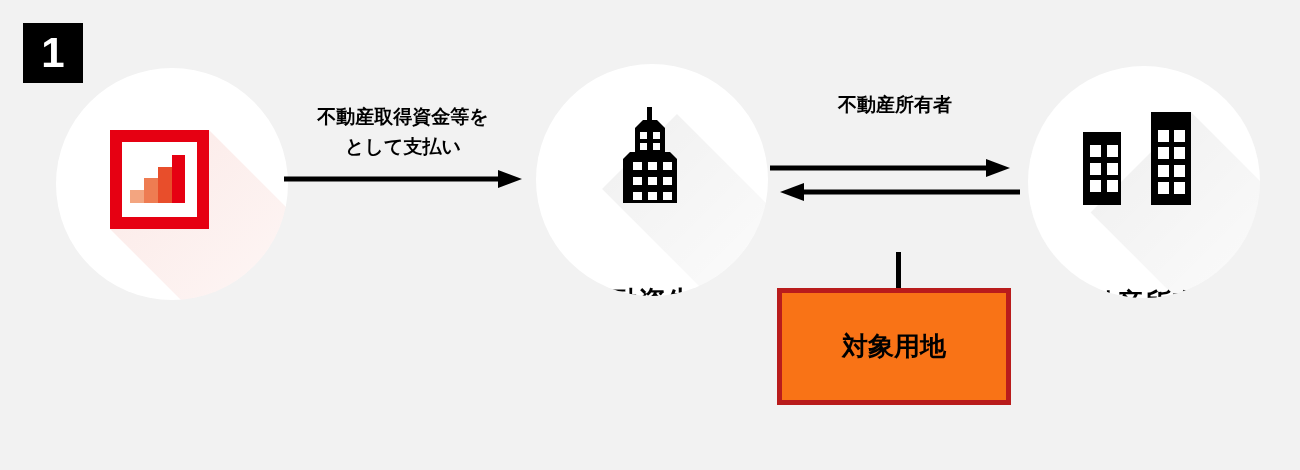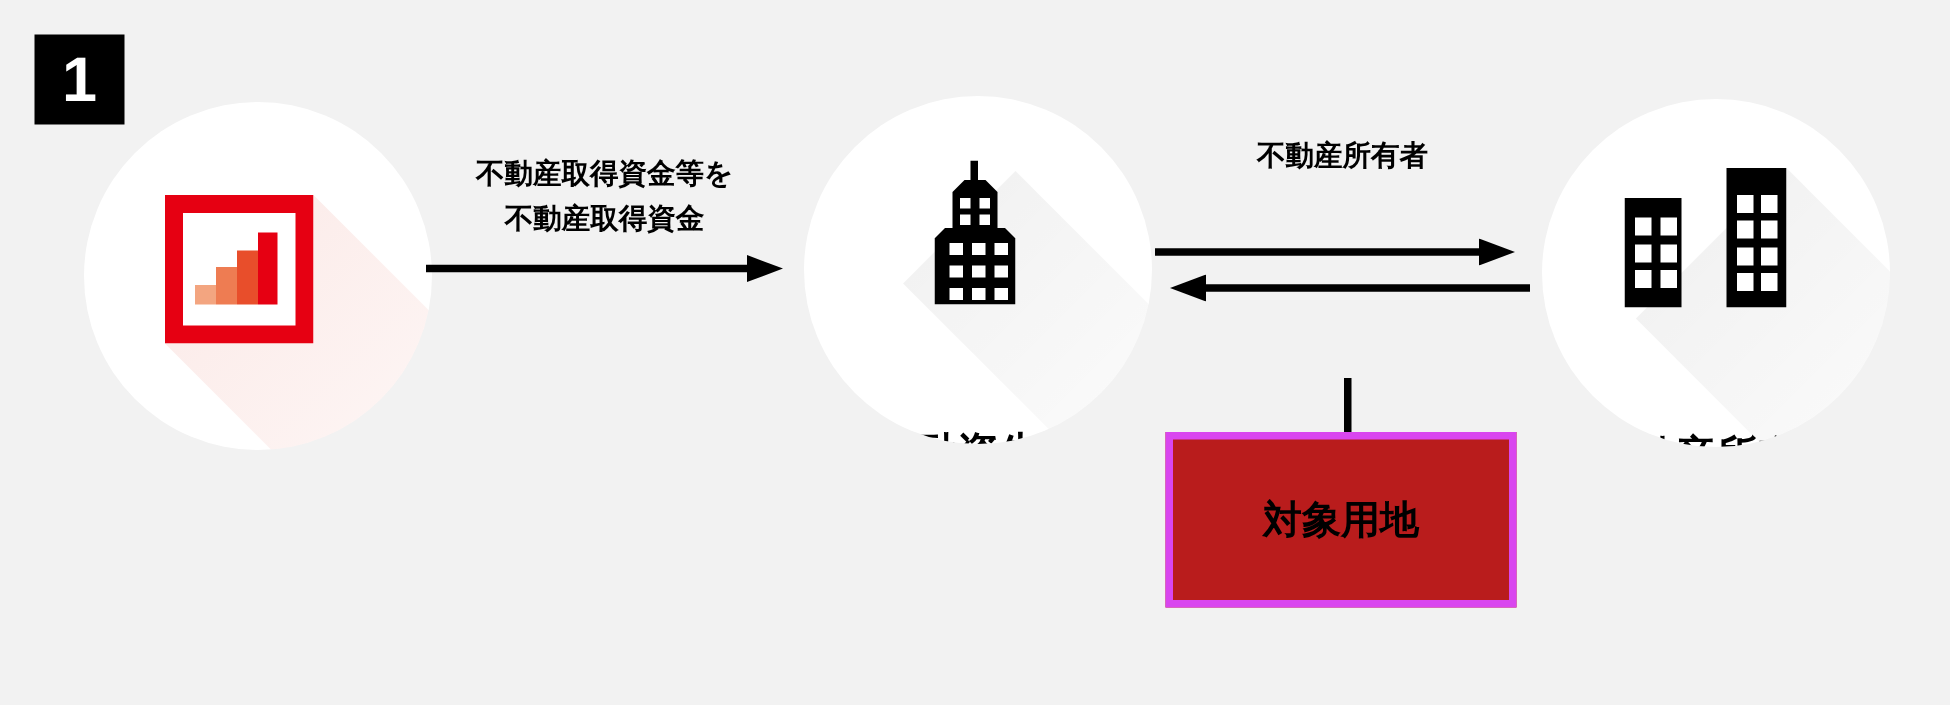--- a/index.html
+++ b/index.html
@@ -88,22 +88,22 @@
   .connector-line {
     position: absolute;
     left: 896px; top: 252px;
     width: 5px; height: 37px;
     background: #000;
   }
   .land-box {
     position: absolute;
     left: 777px; top: 288px;
     width: 234px; height: 117px;
-    background: #b91c1c;
-    border: 5px solid #d946ef;
+    background: #f97316;
+    border: 5px solid #b91c1c;
     display: flex;
     flex-direction: column;
     align-items: center;
     justify-content: center;
     font-weight: 700;
     font-size: 26px;
     line-height: 35px;
   }
 </style>
 </head>
@@ -126,21 +126,21 @@
       <rect x="62" y="25" width="13" height="48" fill="#E60012"></rect>
     </svg>
   </div>
 
   <svg class="arrow arrow-loan" width="238" height="18" viewBox="0 0 238 18">
     <line x1="0" y1="9" x2="215" y2="9" stroke="#000" stroke-width="5"></line>
     <polygon points="214,0 238,9 214,18" fill="#000"></polygon>
   </svg>
   <div class="arrow-label label-loan">
     <div>不動産取得資金等を</div>
-    <div>不動産取得資金</div>
+    <div>として支払い</div>
   </div>
 
   <div class="circle circle-borrower">
     <div class="longshadow shadow-borrower"></div>
     <svg class="icon icon-building" width="54" height="96" viewBox="0 0 54 96">
       <rect x="24" y="0" width="5" height="14" fill="#000000"></rect>
       <polygon points="20,13 34,13 42,21 42,45 12,45 12,21" fill="#000000"></polygon>
       <polygon points="7,45 47,45 54,52 54,96 0,96 0,52" fill="#000000"></polygon>
       <rect x="17" y="25" width="7" height="7" fill="#ffffff"></rect>
       <rect x="30" y="25" width="7" height="7" fill="#ffffff"></rect>

